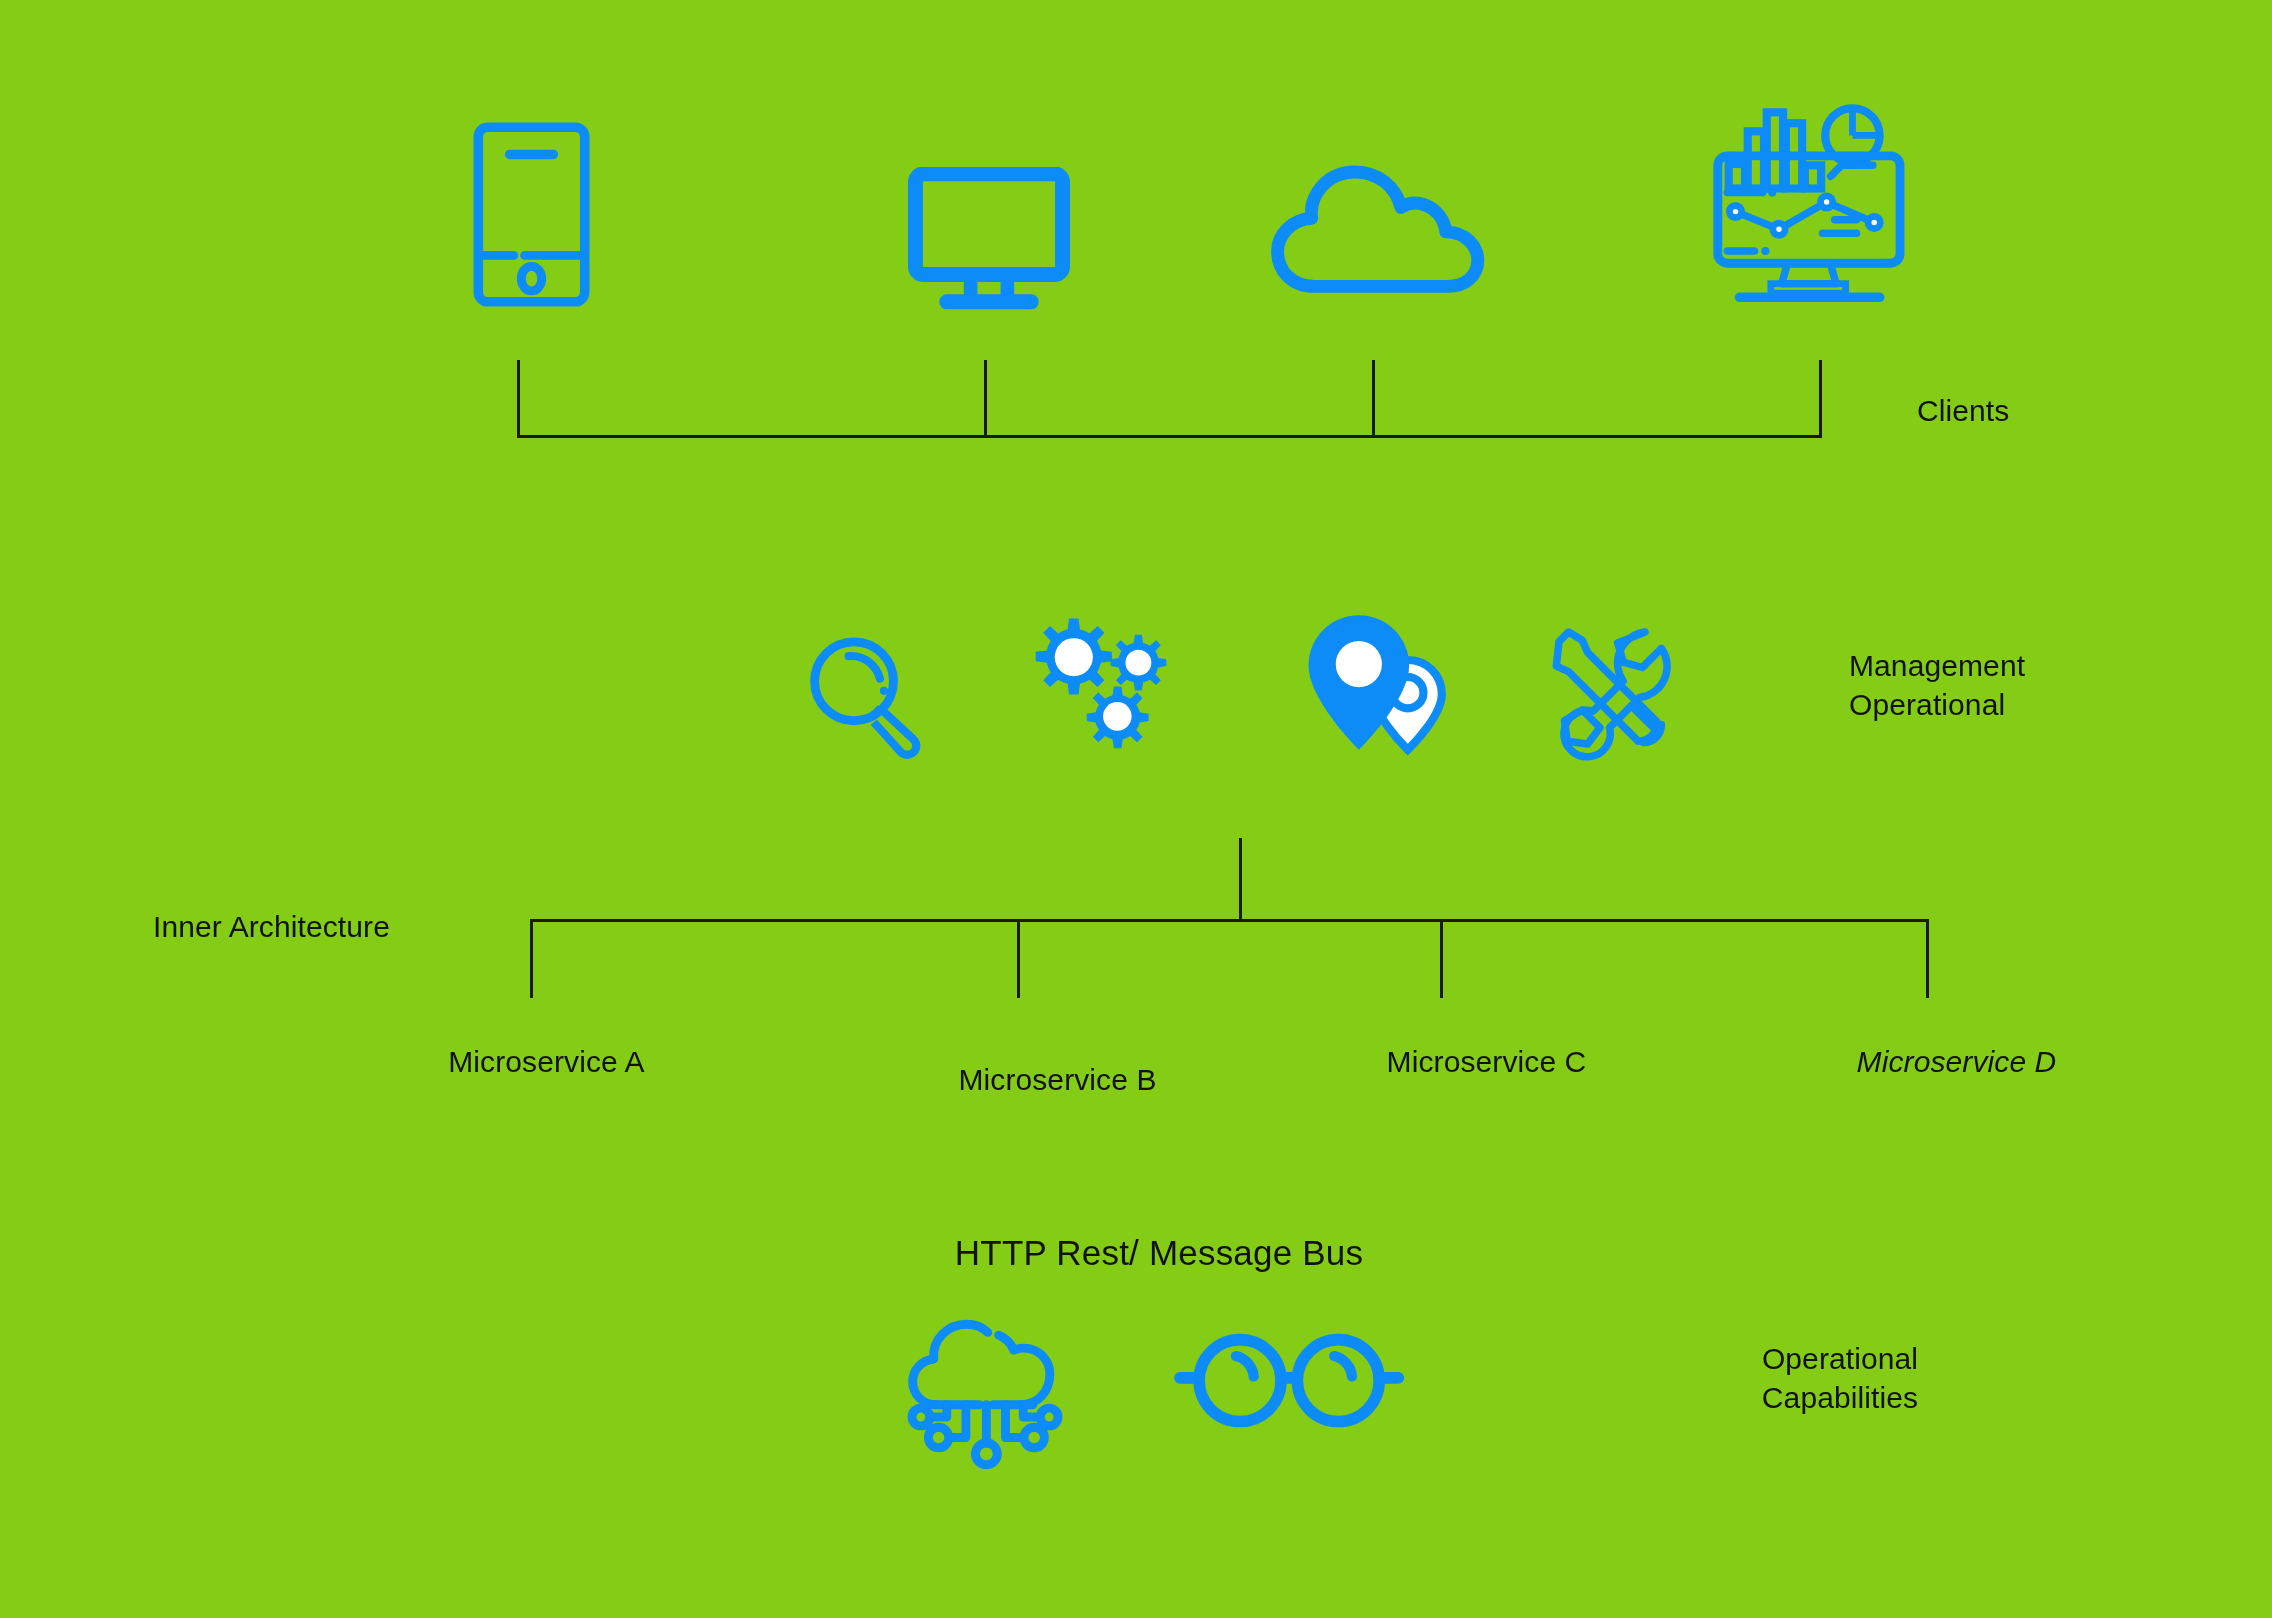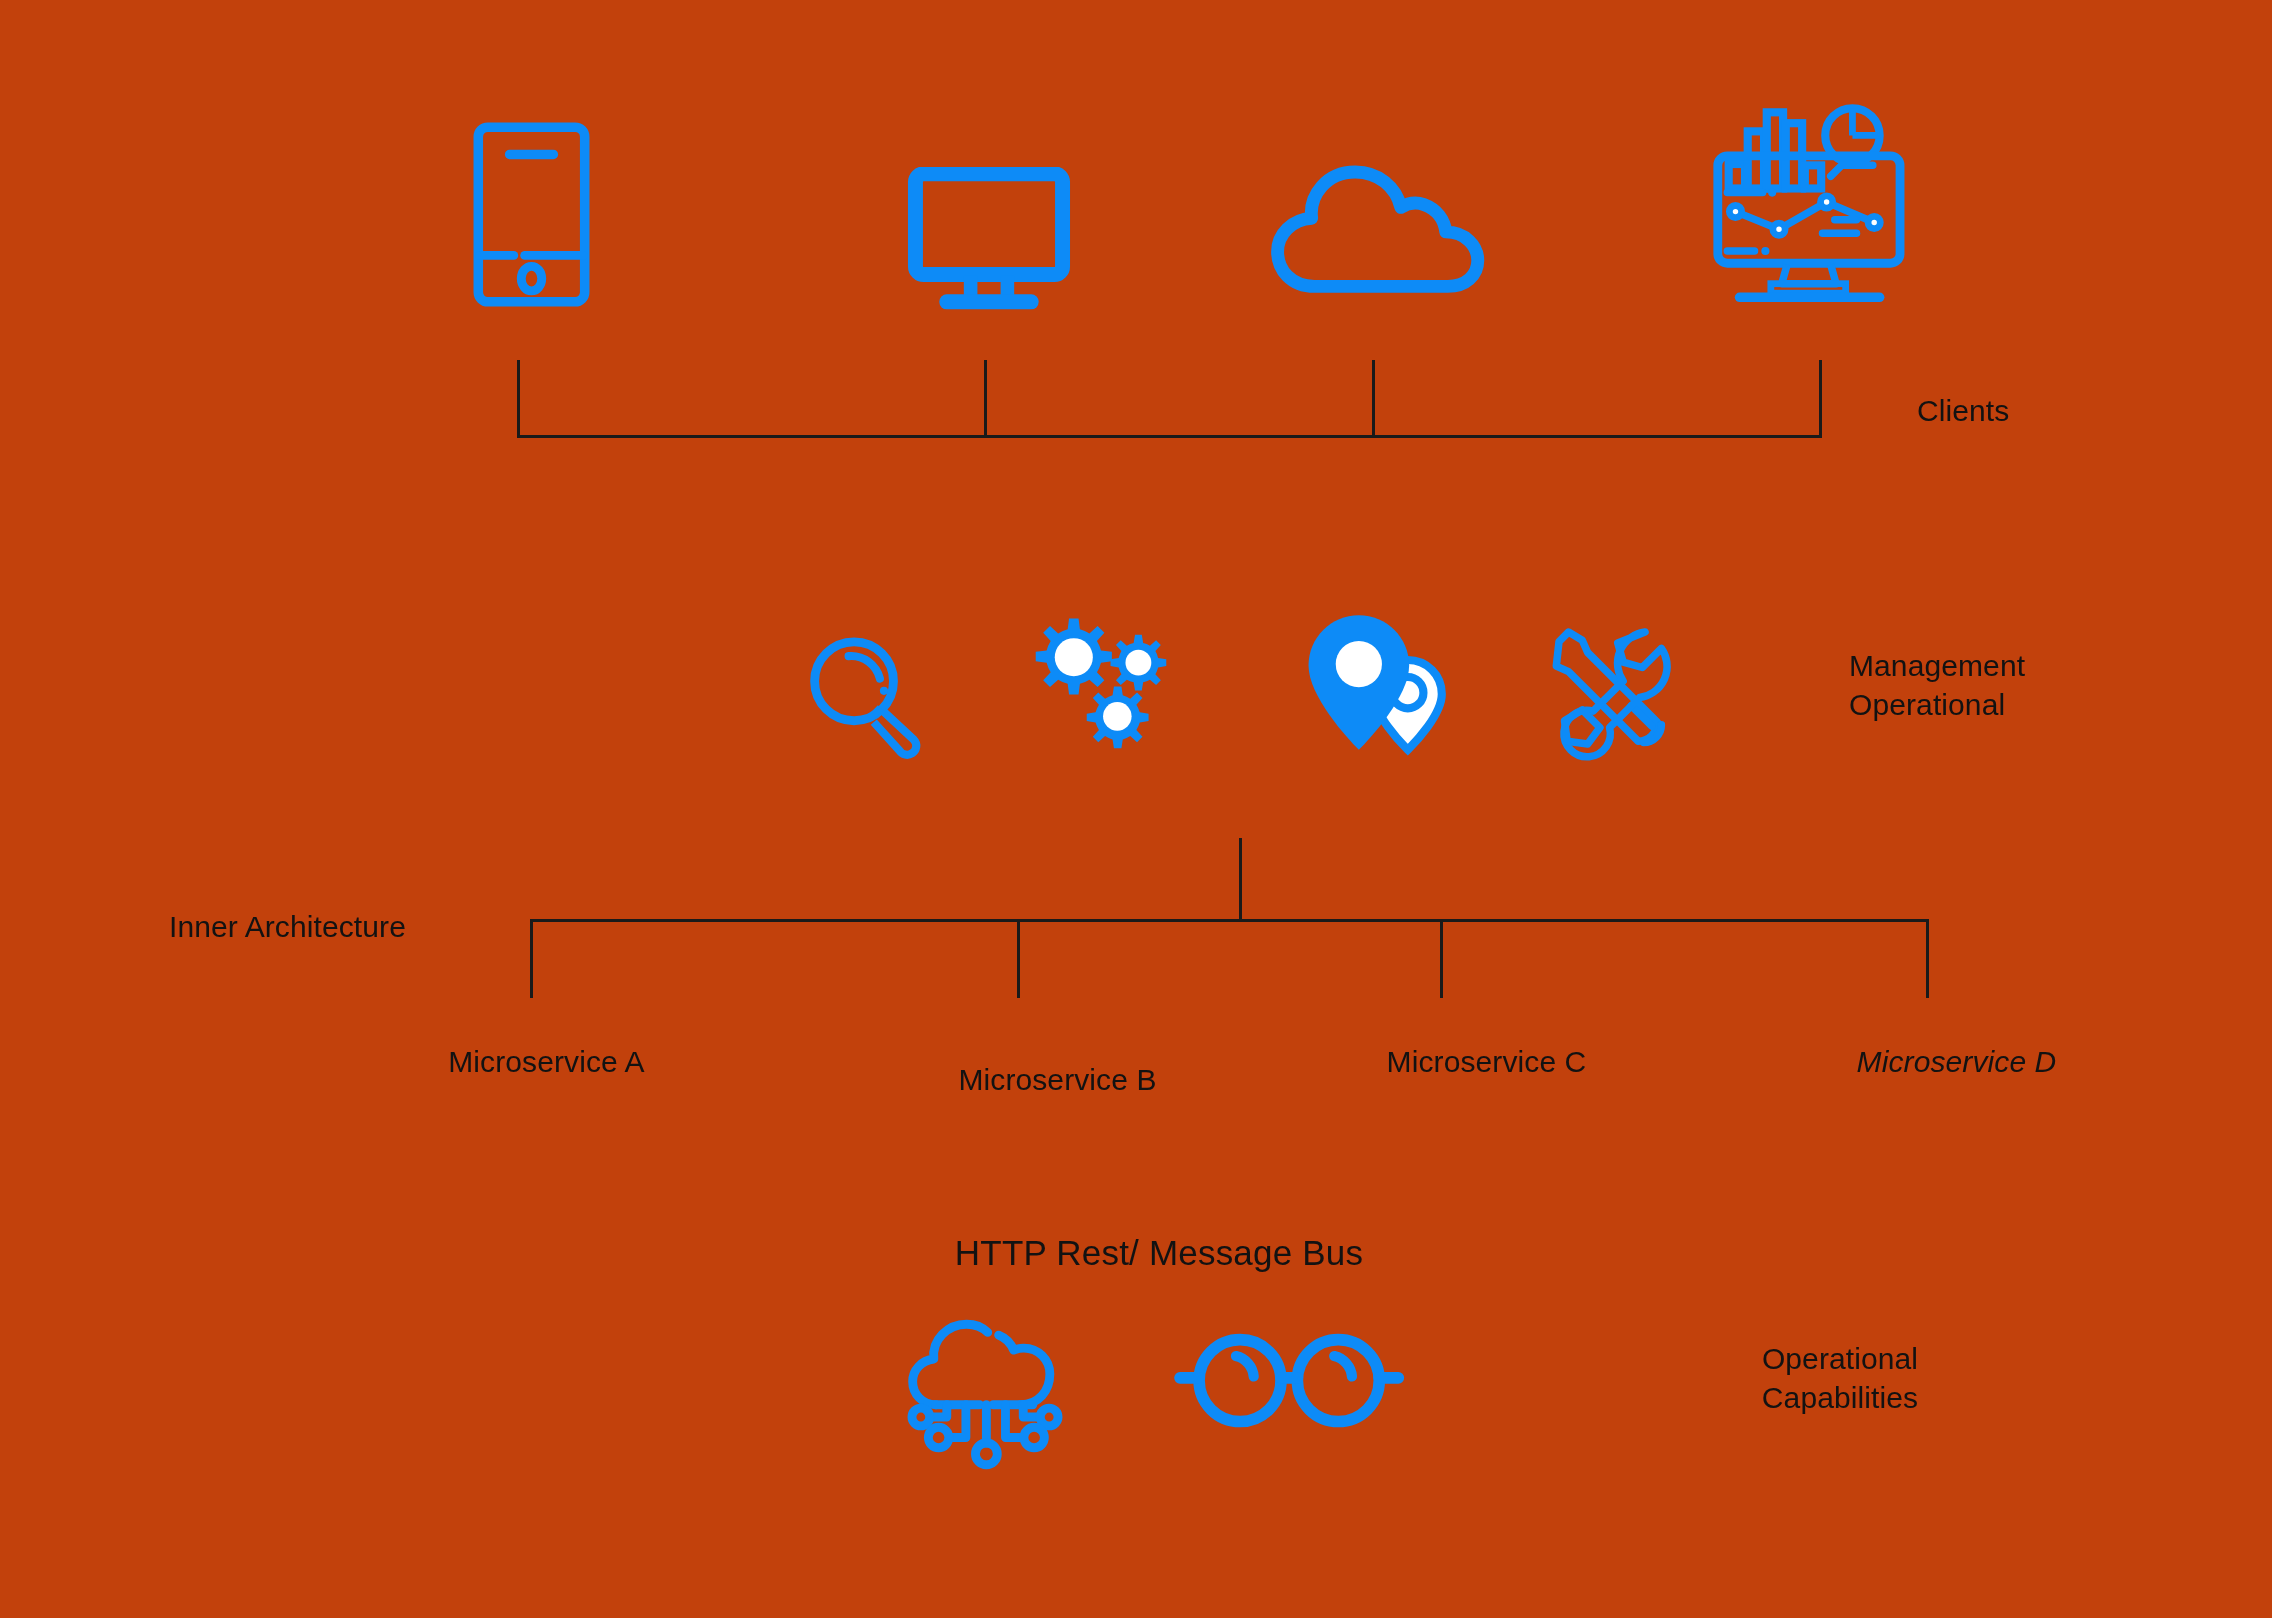--- a/index.html
+++ b/index.html
@@ -8,21 +8,21 @@
     background: #ffffff;
   }
   body {
     font-family: "Liberation Sans", sans-serif;
     color: #111111;
   }
   #stage {
     position: relative;
     width: 2273px;
     height: 1618px;
-    background: #c2410c;
+    background: #84cc16;
     overflow: hidden;
   }
   
   .abs { position: absolute; }
   .icon svg { display: block; }
 
   
   .line-h {
     position: absolute;
     background: #1a1a1a;
@@ -177,21 +177,21 @@
 
   <div class="line-v" style="left:1239px; top:838px; height:83px;"></div>
 
   <div class="line-h" style="left:530px; top:919px; width:1399px;"></div>
 
   <div class="line-v" style="left:530px; top:919px; height:79px;"></div>
   <div class="line-v" style="left:1017px; top:919px; height:79px;"></div>
   <div class="line-v" style="left:1440px; top:919px; height:79px;"></div>
   <div class="line-v" style="left:1926px; top:919px; height:79px;"></div>
 
-  <div class="label" style="left:153px; top:907px; width:354px;margin-left:16px;">Inner Architecture</div>
+  <div class="label" style="left:153px; top:907px; width:354px;">Inner Architecture</div>
 
   <div class="label center" style="left:376px; top:1042px; width:341px;">Microservice A</div>
   <div class="label center" style="left:887px; top:1060px; width:341px;">Microservice B</div>
   <div class="label center" style="left:1316px; top:1042px; width:341px;">Microservice C</div>
   <div class="label center" style="left:1786px; top:1042px; width:341px;font-style:italic;">Microservice D</div>
 
   <div class="label bold center" style="left:750px; top:1230px; width:818px;">HTTP Rest/ Message Bus</div>
 
   <div class="abs icon" style="left:903px; top:1316px;">
     <svg width="164" height="157" viewBox="0 0 240 230" fill="none" stroke="#0d8bf7" stroke-width="13" stroke-linecap="round" stroke-linejoin="round">

